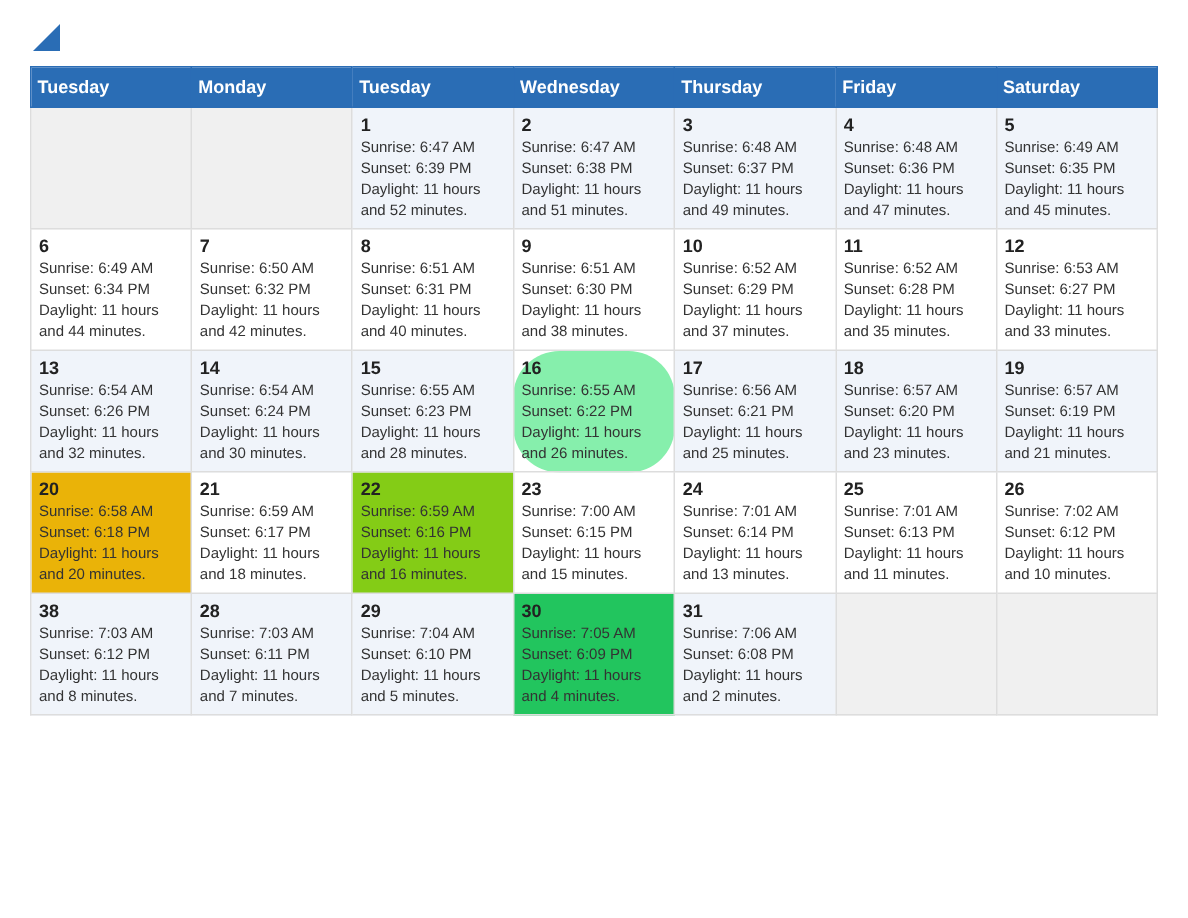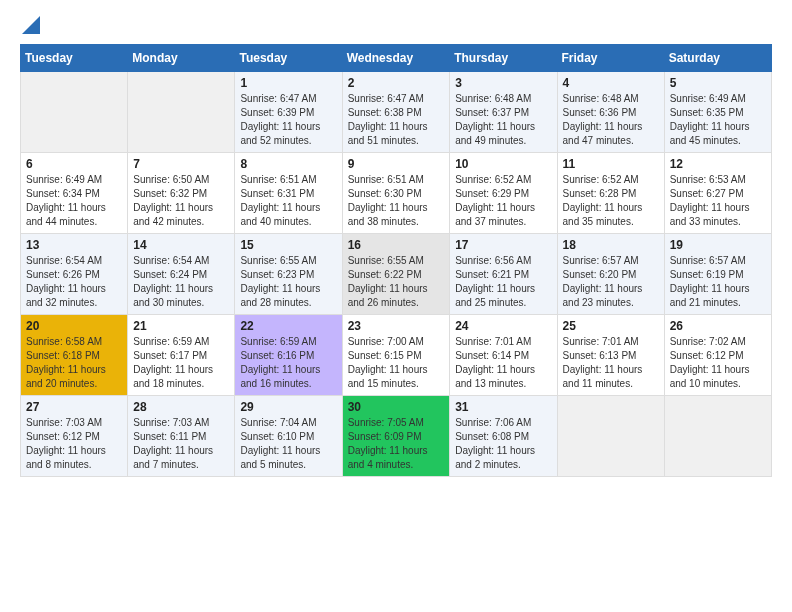--- a/index.html
+++ b/index.html
@@ -181,21 +181,21 @@
           <div class="day-info">Sunrise: 6:54 AM<br>Sunset: 6:26 PM<br>Daylight: 11 hours and 32 minutes.</div>
         </td>
         <td style="background: rgb(240, 244, 250);">
           <span class="day-number">14</span>
           <div class="day-info">Sunrise: 6:54 AM<br>Sunset: 6:24 PM<br>Daylight: 11 hours and 30 minutes.</div>
         </td>
         <td style="background: rgb(240, 244, 250);">
           <span class="day-number">15</span>
           <div class="day-info">Sunrise: 6:55 AM<br>Sunset: 6:23 PM<br>Daylight: 11 hours and 28 minutes.</div>
         </td>
-        <td style="background: #e5e5e5;">
+        <td style="background: #86efac; border-radius: 31px;">
           <span class="day-number">16</span>
           <div class="day-info">Sunrise: 6:55 AM<br>Sunset: 6:22 PM<br>Daylight: 11 hours and 26 minutes.</div>
         </td>
         <td style="background: rgb(240, 244, 250);">
           <span class="day-number">17</span>
           <div class="day-info">Sunrise: 6:56 AM<br>Sunset: 6:21 PM<br>Daylight: 11 hours and 25 minutes.</div>
         </td>
         <td style="background: rgb(240, 244, 250);">
           <span class="day-number">18</span>
           <div class="day-info">Sunrise: 6:57 AM<br>Sunset: 6:20 PM<br>Daylight: 11 hours and 23 minutes.</div>
@@ -207,21 +207,21 @@
       </tr>
       <tr>
         <td style="background: #eab308;">
           <span class="day-number">20</span>
           <div class="day-info">Sunrise: 6:58 AM<br>Sunset: 6:18 PM<br>Daylight: 11 hours and 20 minutes.</div>
         </td>
         <td style="background: rgb(255, 255, 255);">
           <span class="day-number">21</span>
           <div class="day-info">Sunrise: 6:59 AM<br>Sunset: 6:17 PM<br>Daylight: 11 hours and 18 minutes.</div>
         </td>
-        <td style="background: #c4b5fd;">
+        <td style="background: #84cc16;">
           <span class="day-number">22</span>
           <div class="day-info">Sunrise: 6:59 AM<br>Sunset: 6:16 PM<br>Daylight: 11 hours and 16 minutes.</div>
         </td>
         <td style="background: rgb(255, 255, 255);">
           <span class="day-number">23</span>
           <div class="day-info">Sunrise: 7:00 AM<br>Sunset: 6:15 PM<br>Daylight: 11 hours and 15 minutes.</div>
         </td>
         <td style="background: rgb(255, 255, 255);">
           <span class="day-number">24</span>
           <div class="day-info">Sunrise: 7:01 AM<br>Sunset: 6:14 PM<br>Daylight: 11 hours and 13 minutes.</div>
@@ -230,21 +230,21 @@
           <span class="day-number">25</span>
           <div class="day-info">Sunrise: 7:01 AM<br>Sunset: 6:13 PM<br>Daylight: 11 hours and 11 minutes.</div>
         </td>
         <td style="background: rgb(255, 255, 255);">
           <span class="day-number">26</span>
           <div class="day-info">Sunrise: 7:02 AM<br>Sunset: 6:12 PM<br>Daylight: 11 hours and 10 minutes.</div>
         </td>
       </tr>
       <tr>
         <td style="background: rgb(240, 244, 250);">
-          <span class="day-number">27</span>
+          <span class="day-number">38</span>
           <div class="day-info">Sunrise: 7:03 AM<br>Sunset: 6:12 PM<br>Daylight: 11 hours and 8 minutes.</div>
         </td>
         <td style="background: rgb(240, 244, 250);">
           <span class="day-number">28</span>
           <div class="day-info">Sunrise: 7:03 AM<br>Sunset: 6:11 PM<br>Daylight: 11 hours and 7 minutes.</div>
         </td>
         <td style="background: rgb(240, 244, 250);">
           <span class="day-number">29</span>
           <div class="day-info">Sunrise: 7:04 AM<br>Sunset: 6:10 PM<br>Daylight: 11 hours and 5 minutes.</div>
         </td>

